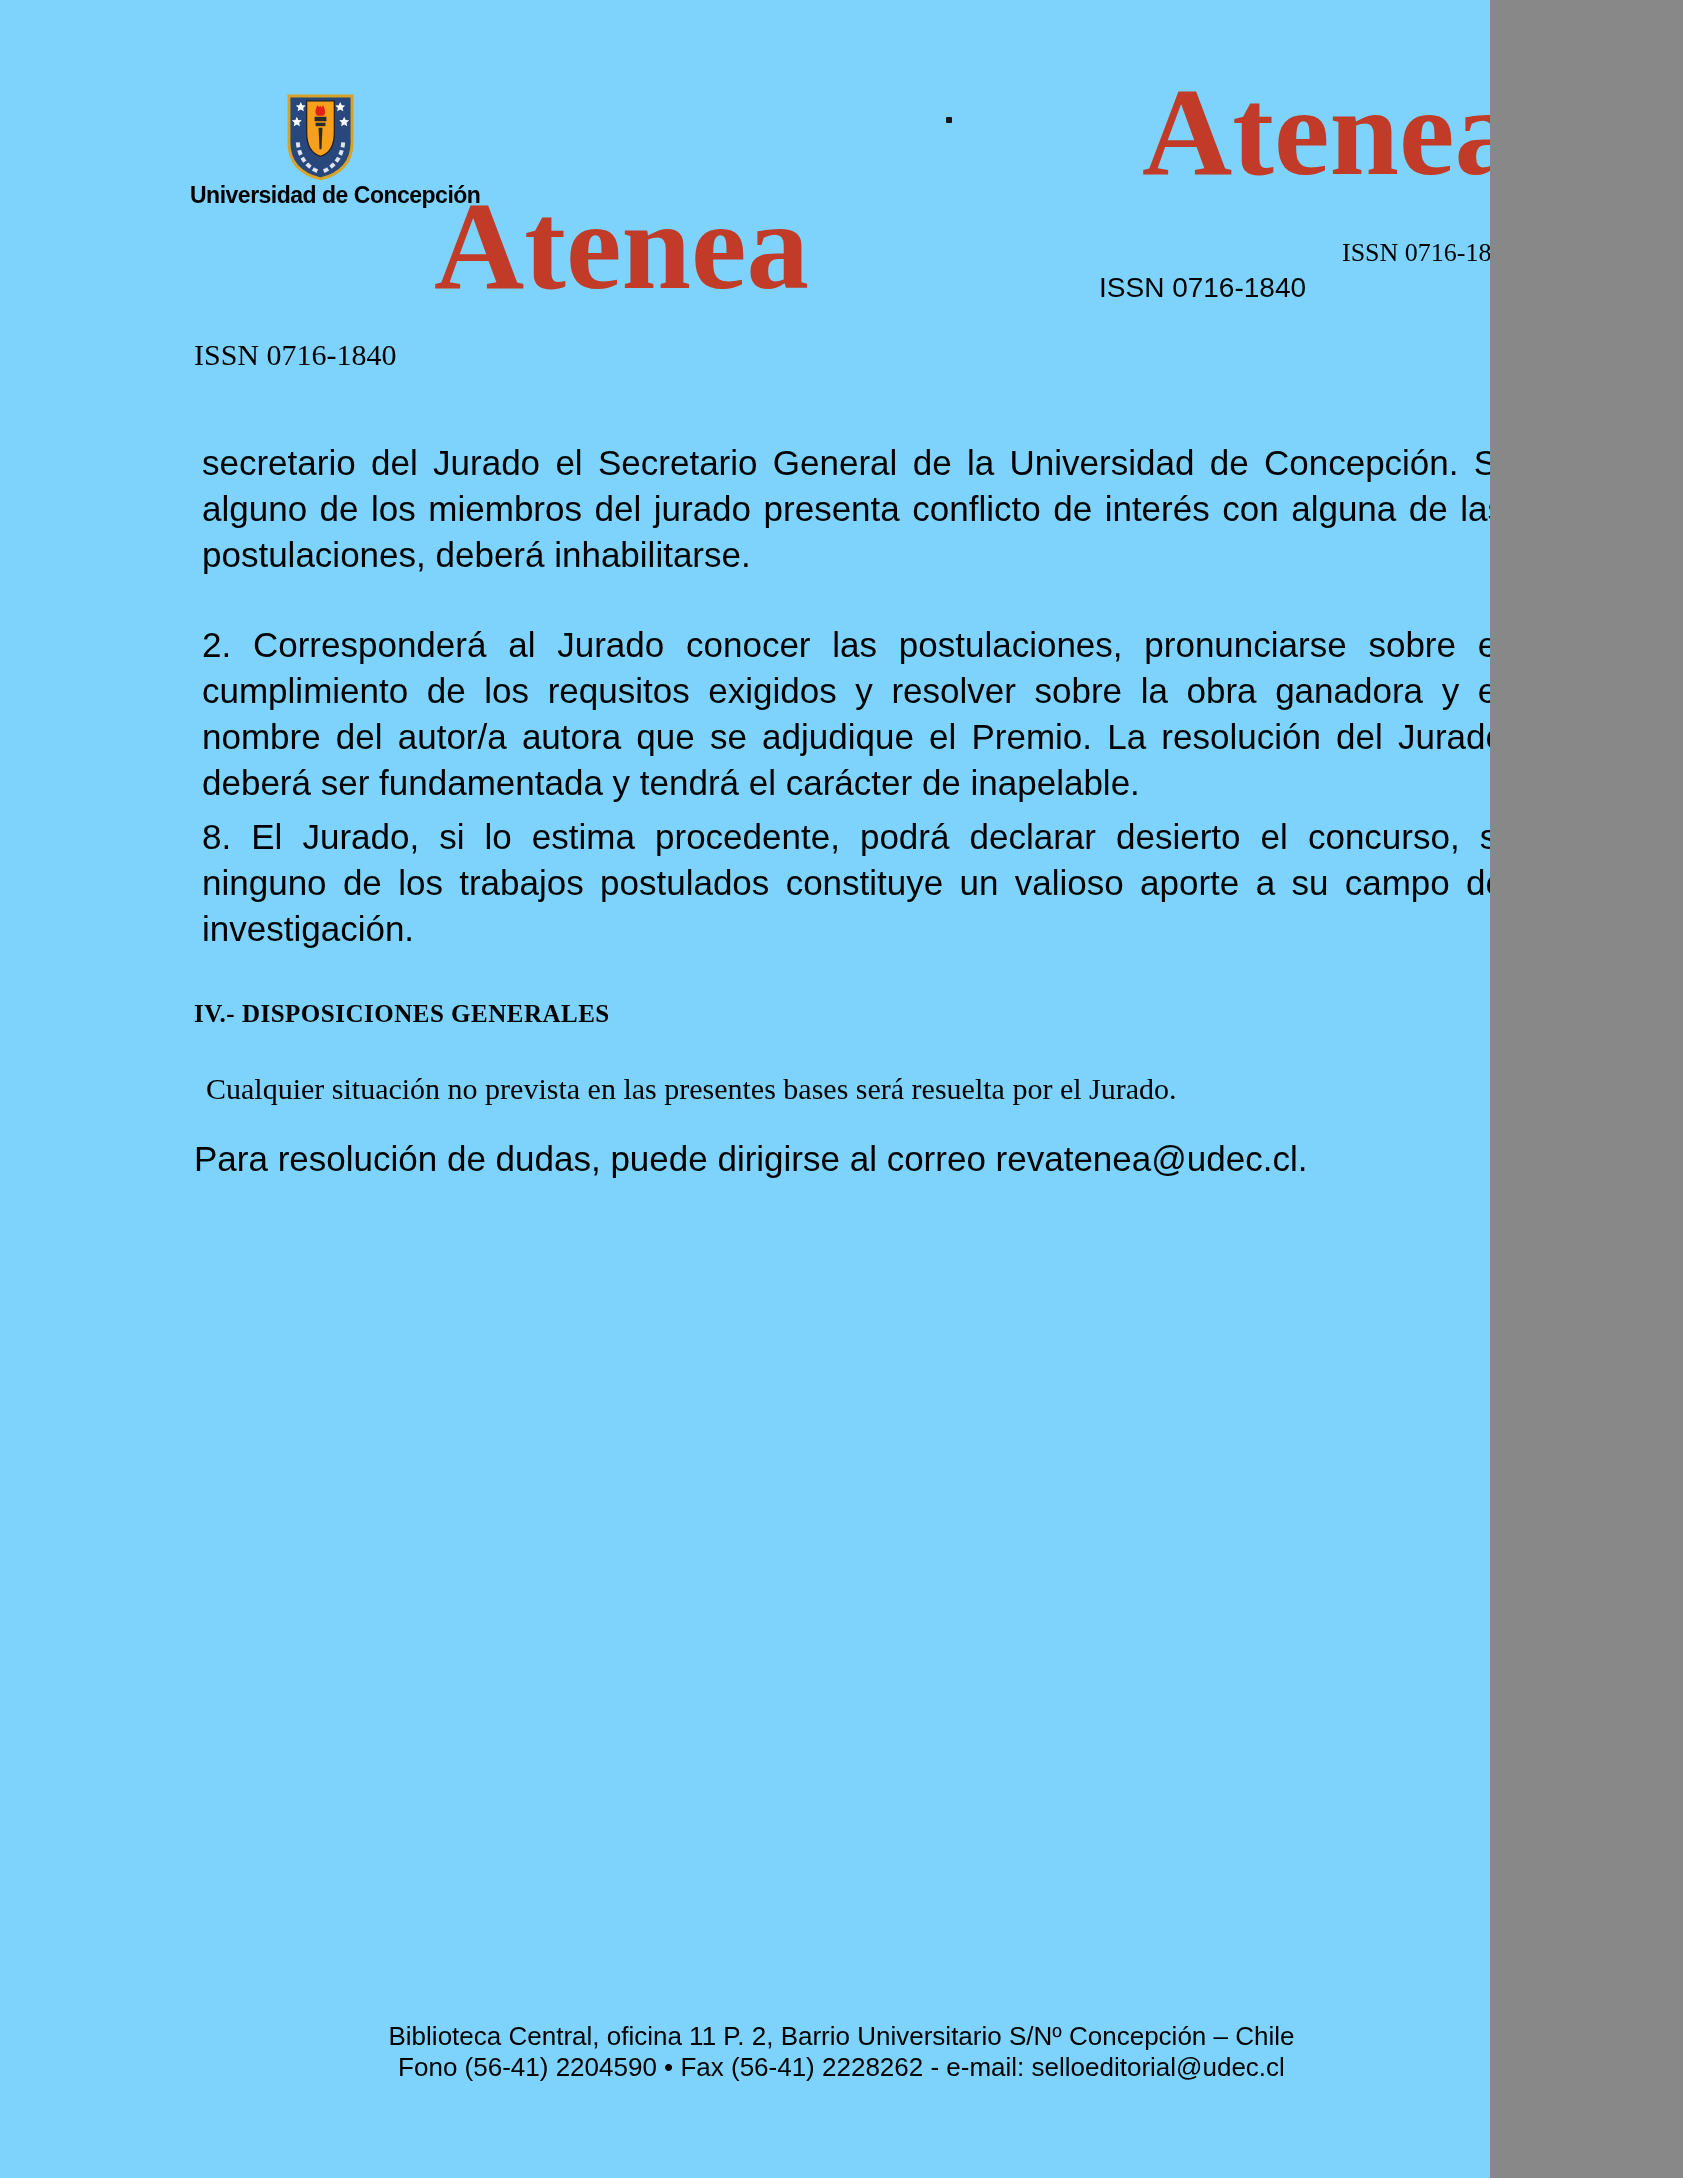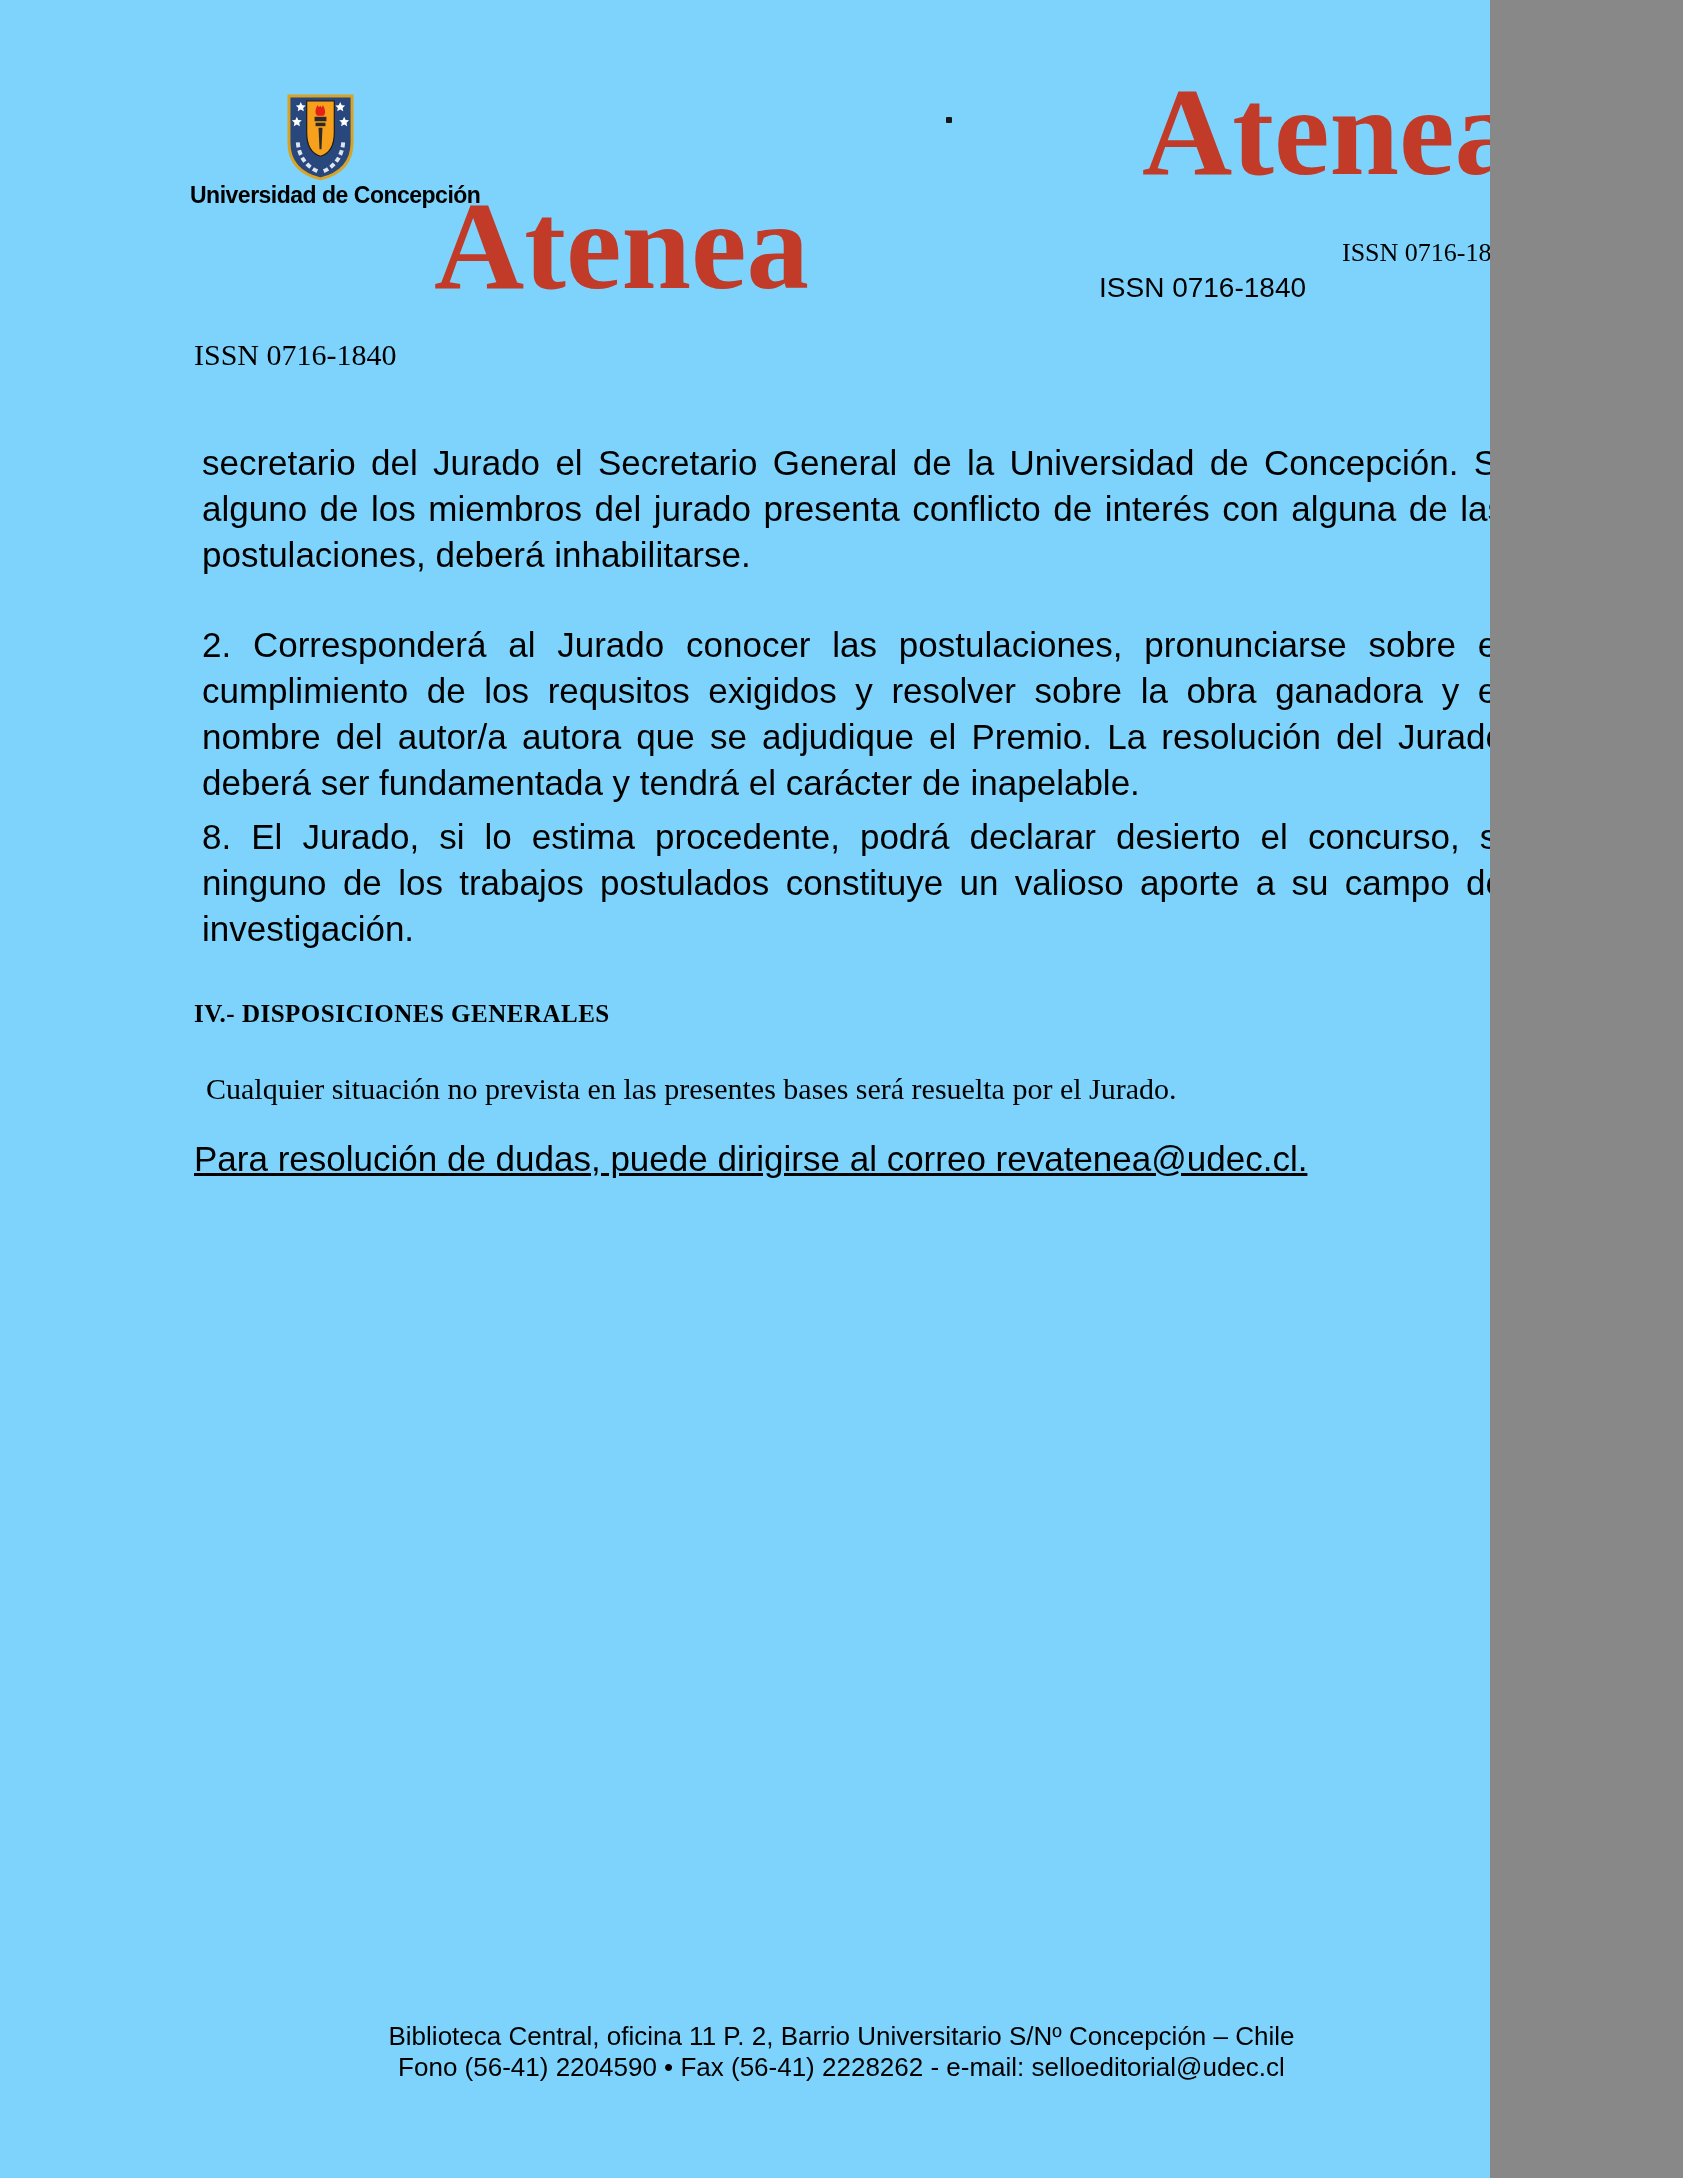--- a/index.html
+++ b/index.html
@@ -62,21 +62,21 @@
     letter-spacing:0.5px;
   }
   .serif-p{
     margin:36px 0 0 12px;
     font-family:Liberation Serif, serif;
     font-size:30px;line-height:38px;
   }
   .sans-p{
     margin:28px 0 0 0;
     font-family:"Liberation Sans", sans-serif;
-    font-size:35px;line-height:46px;text-decoration:underline;
+    font-size:35px;line-height:46px;
   }
   
   .page-footer{
     position:absolute;left:0;top:2021px;width:1683px;
     text-align:center;
     font-family:Liberation Sans, sans-serif;
     font-size:26px;line-height:31px;
   }
 </style>
 </head>

